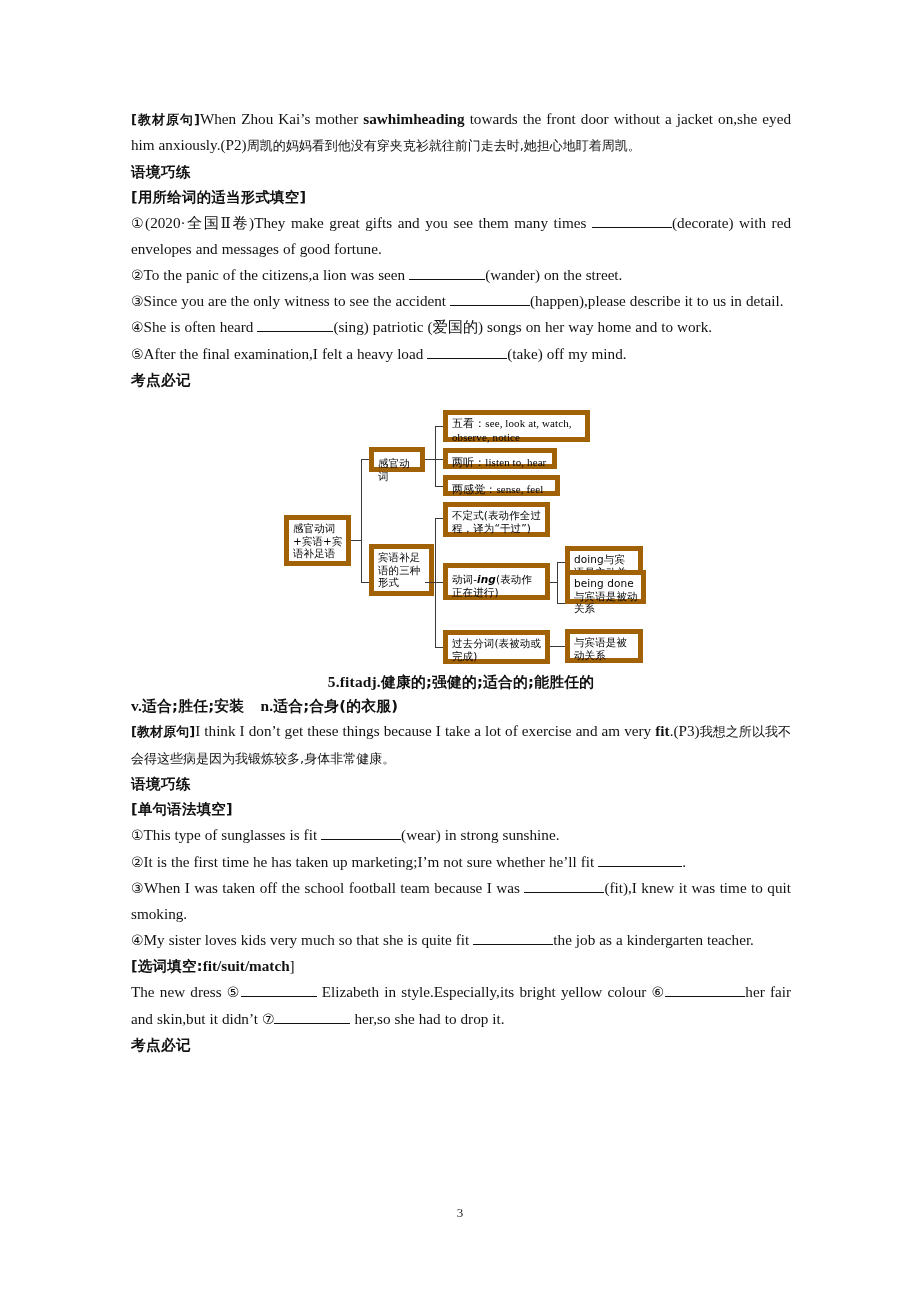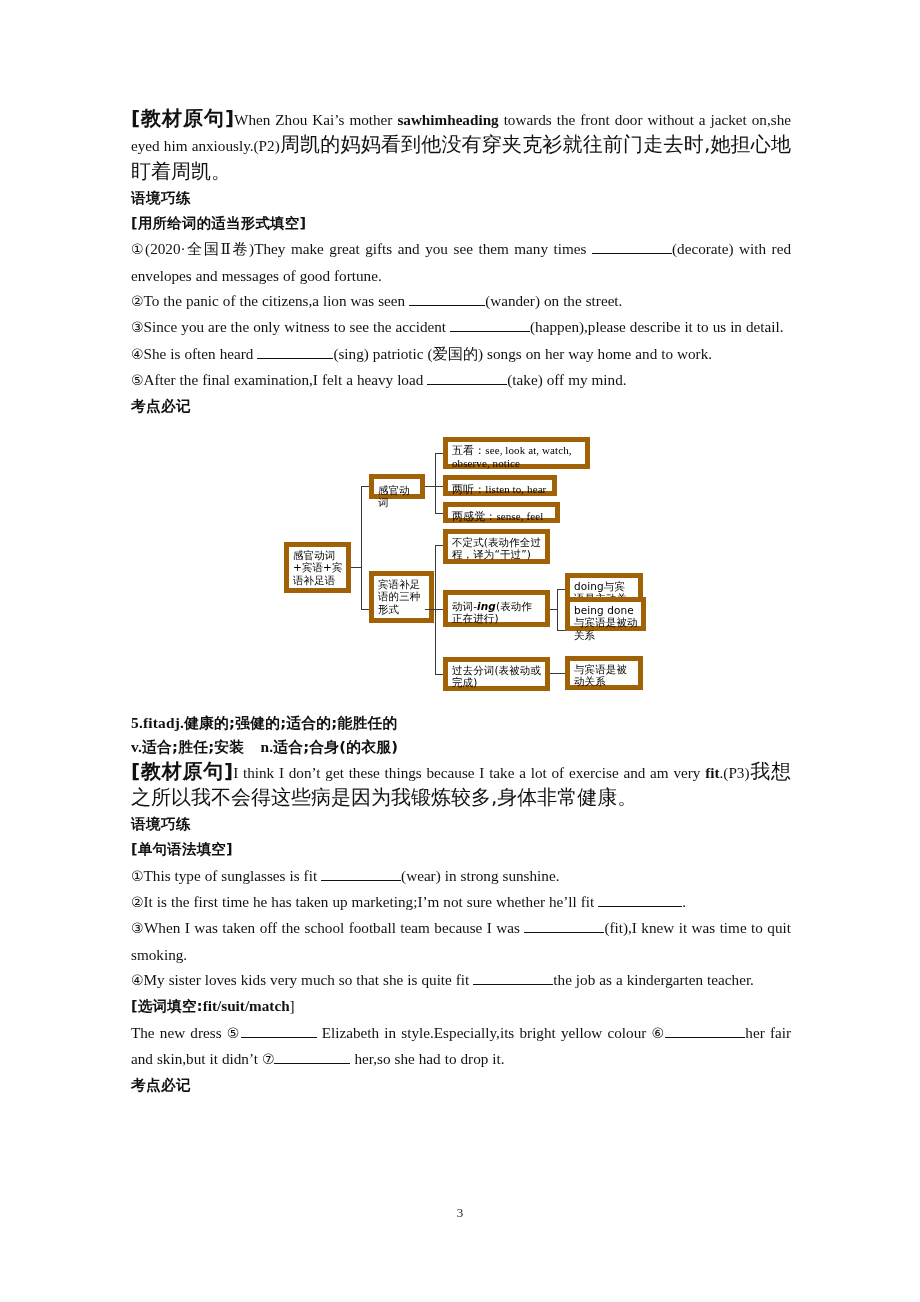--- a/index.html
+++ b/index.html
@@ -33,21 +33,21 @@
     font-size: 15.2px;
     line-height: 25.3px;
     text-align: justify;
     text-justify: inter-character;
     margin: 0;
     word-spacing: 0.2px;
   }
   .b { font-weight: bold; }
   .cn {
     font-family: "DejaVu Sans", "Liberation Sans", sans-serif;
-    font-size: 20px;
+    font-size: 13px;
   }
   .heading-cn {
     font-family: "DejaVu Sans", "Liberation Sans", sans-serif;
     font-weight: bold;
     font-size: 14.6px;
     line-height: 25.3px;
     letter-spacing: 0.4px;
     margin: 0;
   }
   .bracket-cn {
@@ -198,21 +198,21 @@
       <div class="dline h" style="left:155px; top:249px; width:8px;"></div>
 
       <div class="dline h" style="left:270px; top:184px; width:8px;"></div>
       <div class="dline v" style="left:277px; top:164px; height:41px;"></div>
       <div class="dline h" style="left:277px; top:164px; width:8px;"></div>
       <div class="dline h" style="left:277px; top:205px; width:8px;"></div>
 
       <div class="dline h" style="left:270px; top:248px; width:15px;"></div>
     </div>
 
-    <p class="entry-head" style="margin-top:16px;"><span class="pos">5.</span><span class="pos">fit</span><span class="pos">adj.</span><span>健康的;强健的;适合的;能胜任的</span></p>
+    <p class="entry-head" style="margin-top:2px;text-align:center;"><span class="pos">5.</span><span class="pos">fit</span><span class="pos">adj.</span><span>健康的;强健的;适合的;能胜任的</span></p>
 
     <p class="entry-head"><span class="pos">v.</span><span>适合;胜任;安装</span><span>&nbsp;&nbsp;&nbsp;</span><span class="pos">n.</span><span>适合;合身(的衣服)</span></p>
 
     <p class="para"><span class="cn b">[教材原句]</span><span>I think I don</span><span>’</span><span>t get these things because I take a lot of exercise and am very </span><span class="b">fit</span><span>.(P3)</span><span class="cn">我想之所以我不会得这些病是因为我锻炼较多,身体非常健康。</span></p>
 
     <p class="heading-cn">语境巧练</p>
 
     <p class="bracket-cn"><span class="cn">[单句语法填空]</span></p>
 
     <p class="para"><span class="circ">①</span><span>This type of sunglasses is fit </span><span class="blank w80"></span><span>(wear)</span><span> in strong sunshine.</span></p>

